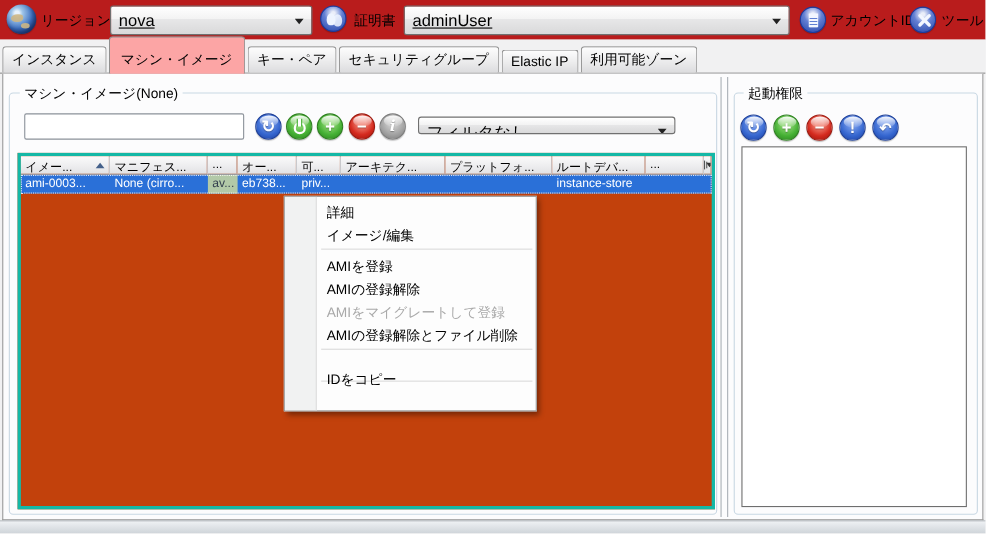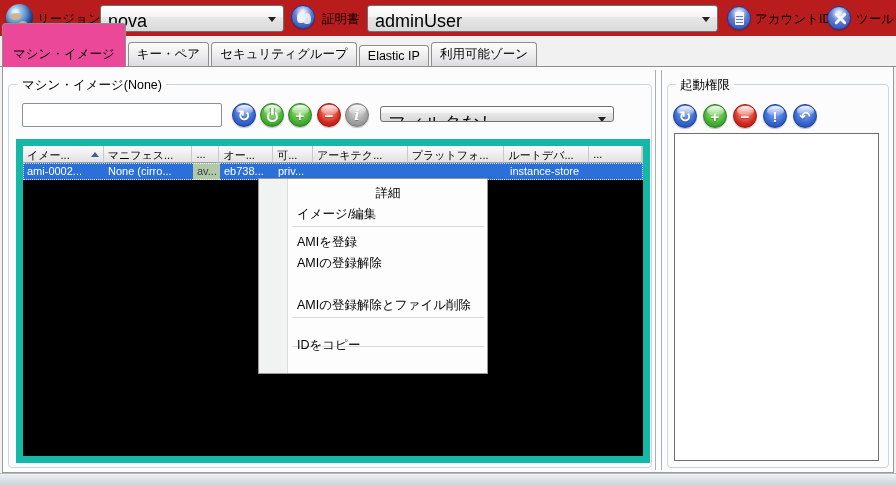--- a/index.html
+++ b/index.html
@@ -13,21 +13,21 @@
   }
 
   
   .toolbar { position:absolute; left:0; top:0; width:896px; height:36px; background:#b91c1c; }
   .tb-label { position:absolute; top:11px; font-size:12.5px; white-space:nowrap; }
   .combo {
     position:absolute; top:5px; height:27px;
     border:1px solid #707070; border-radius:3px;
     background:linear-gradient(#ffffff,#f3f3f3 45%,#e7e7e8 46%,#d9d9da);
     box-shadow:inset 0 1px 0 #fff;
-    padding:5px 2px 0 7px; font-size:18px; overflow:hidden; white-space:nowrap;
+    padding:5px 2px 0 7px; font-size:15px; overflow:hidden; white-space:nowrap;text-decoration:underline;
   }
   .combo .arr {
     position:absolute; right:7px; top:11px; width:0; height:0;
     border-left:4px solid transparent; border-right:4px solid transparent; border-top:5px solid #222;
   }
   .globe {
     position:absolute; left:6px; top:4px; width:27px; height:27px; border-radius:50%;
     background:radial-gradient(circle at 35% 30%, #e8f2fb 0 8%, #9ec4e8 20%, #3c6fc0 55%, #173a7e 100%);
     box-shadow:inset -2px -3px 4px rgba(0,0,30,.45), 0 1px 1px rgba(0,0,0,.25);
   }
@@ -56,21 +56,21 @@
     border-bottom:1px solid #8f8f8f; background:#f1f1f2;
     display:flex; align-items:flex-end; padding-left:2px;
   }
   .tab {
     position:relative; margin-right:2px; padding:3px 8px 3px;
     border:1px solid #8f8f8f; border-bottom:none; border-radius:3.5px 3.5px 0 0;
     background:linear-gradient(#fdfdfd,#ececed 55%,#dcdcde);
     font-size:12.5px; white-space:nowrap; cursor:default;
   }
   .tab.active {
-    background:#ec4899; padding:22px 10px 4px; margin-bottom:-1px; z-index:3;
+    background:#fca5a5; padding:12px 10px 4px; margin-bottom:-1px; z-index:3;
   }
 
   
   .pane {
     position:absolute; left:2px; top:67px; width:892px; height:406px;
     background:#fcfcfd; border:1px solid #9a9a9a; border-top:none;
   }
   .bottomstrip {
     position:absolute; left:0; top:473px; width:896px; height:12px;
     background:linear-gradient(#eef1f4,#cfd4d9); border-top:1px solid #b7bcc1;
@@ -101,21 +101,21 @@
   .orb.green { background:radial-gradient(circle at 50% 35%, #8ad56f 0 20%, #45b034 60%, #2a7f1d); border:1px solid #2e7f20; }
   .orb.red   { background:radial-gradient(circle at 50% 35%, #ef7d6e 0 20%, #d42a1e 60%, #98150c); border:1px solid #9c1a10; }
   .orb.gray  { background:radial-gradient(circle at 50% 35%, #c9c9c9 0 20%, #a2a2a2 60%, #787878); border:1px solid #7d7d7d; }
   .orb .glyph { position:relative; z-index:1; }
   .orb .serifi { font-family:"DejaVu Serif", serif; font-style:italic; font-size:14px; }
   .pwr { position:relative; z-index:1; width:11px; height:11px; border:2px solid #fff; border-radius:50%; margin-top:2px; }
   .pwr::before { content:""; position:absolute; left:50%; top:-5px; transform:translateX(-50%); width:2.5px; height:7px;
                  background:#fff; border-left:1.5px solid #45b034; border-right:1.5px solid #45b034; background-clip:padding-box; }
 
   
-  .grid-table { position:absolute; left:16px; top:139px; width:634px; height:324px; background:#000000; border:7px solid #14b8a6; }
+  .grid-table { position:absolute; left:16px; top:139px; width:634px; height:324px; background:#c2410c; border:3px solid #14b8a6; }
   .thead { position:absolute; left:0; top:0; right:0; height:17px; display:flex; }
   .th {
     position:relative; height:17px; padding:2px 4px 0;
     font-size:11px; white-space:nowrap; overflow:hidden;
     background:linear-gradient(#fbfbfb,#ececee 60%,#e2e2e4);
     border-right:1px solid #c9c9cc; border-bottom:1px solid #9fa0a4;
   }
   .sortarrow {
     position:absolute; right:4px; top:6px; width:0; height:0;
     border-left:4px solid transparent; border-right:4px solid transparent; border-bottom:5px solid #44608a;
@@ -181,20 +181,21 @@
   <span class="orbsm" style="left:727px; top:6px;">
       <span class="docg"></span>
     </span>
   <span class="tb-label" style="left:755px;">アカウントID</span>
 
   <span class="orbsm toolsg" style="left:827px; top:6px;"></span>
   <span class="tb-label clip" style="left:856px; width:40px;">ツール</span>
 </div>
 
 <div class="tabbar">
+  <div class="tab">インスタンス</div>
   <div class="tab active">マシン・イメージ</div>
   <div class="tab">キー・ペア</div>
   <div class="tab">セキュリティグループ</div>
   <div class="tab">Elastic IP</div>
   <div class="tab">利用可能ゾーン</div>
 </div>
 
 <div class="pane"></div>
 
 <div class="fieldset" style="left:8px; top:84px; width:644px; height:384px;"></div>
@@ -233,21 +234,21 @@
     <div class="th" style="width:95px;">アーキテク...</div>
     <div class="th" style="width:97px;">プラットフォ...</div>
     <div class="th" style="width:85px;">ルートデバ...</div>
     <div class="th" style="width:53px;">...</div>
     <div class="th picker" style="flex:1;">
         <span class="pickgrid"></span>
         <span class="pickarr"></span>
       </div>
   </div>
   <div class="trow">
-    <div class="td" style="width:81px;">ami-0002...</div>
+    <div class="td" style="width:81px;">ami-0003...</div>
     <div class="td" style="width:89px;">None (cirro...</div>
     <div class="td state" style="width:27px;">av...</div>
     <div class="td" style="width:54px;">eb738...</div>
     <div class="td" style="width:40px;">priv...</div>
     <div class="td" style="width:95px;"></div>
     <div class="td" style="width:97px;"></div>
     <div class="td" style="width:85px;">instance-store</div>
     <div class="td" style="flex:1;"></div>
   </div>
 </div>
@@ -270,24 +271,25 @@
     <span class="glyph">!</span>
   </span>
 <span class="orb blue" style="left:793px; top:104px;">
     <span class="glyph" style="font-size:13px;">↶</span>
   </span>
 
 <div class="listbox"></div>
 
 <div class="menu">
   <div class="gutter"></div>
-  <div class="mi" style="top:2px;text-align:center;">詳細</div>
+  <div class="mi" style="top:2px;">詳細</div>
   <div class="mi" style="top:23px;">イメージ/編集</div>
   <div class="msep" style="top:47px;"></div>
   <div class="mi" style="top:51px;">AMIを登録</div>
   <div class="mi" style="top:72px;">AMIの登録解除</div>
+  <div class="mi disabled" style="top:93px;">AMIをマイグレートして登録</div>
   <div class="mi" style="top:114px;">AMIの登録解除とファイル削除</div>
   <div class="msep" style="top:138px;"></div>
   <div class="msep" style="top:167px;"></div>
   <div class="mi" style="top:154px;">IDをコピー</div>
 </div>
 
 <div class="bottomstrip"></div>
 
 </body></html>

